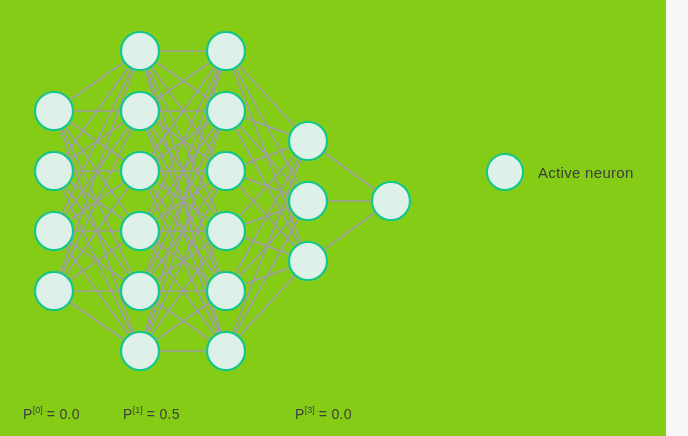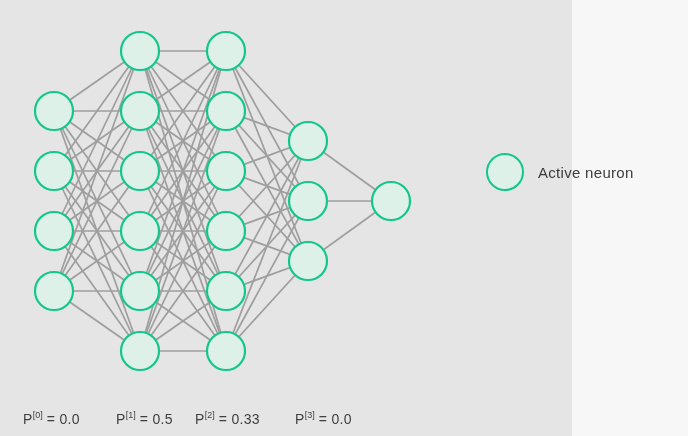--- a/index.html
+++ b/index.html
@@ -8,23 +8,23 @@
   }
   body {
     width: 688px;
     height: 436px;
     overflow: hidden;
     background: #f7f7f7;
     font-family: "Liberation Sans", sans-serif;
   }
   #figure {
     position: relative;
-    width: 572px;
+    width: 666px;
     height: 436px;
-    background: #e5e5e5;
+    background: #84cc16;
   }
   #network-svg {
     position: absolute;
     left: 0;
     top: 0;
   }
   .legend {
     position: absolute;
     left: 486px;
     top: 153px;
@@ -48,25 +48,24 @@
     margin-left: 14px;
     font-size: 15px;
     color: #3c3c3c;
     letter-spacing: 0.3px;
     white-space: nowrap;
   }
   .plabel {
     position: absolute;
     top: 398px;
     font-size: 14px;
-    line-height: 19px;
+    line-height: 25px;
     color: #3f3f3f;
     letter-spacing: 0.3px;
     white-space: nowrap;
-    margin-top: 8px;
   }
   .plabel sup {
     font-size: 9px;
     letter-spacing: 0;
   }
 </style>
 </head>
 <body>
 
 <div id="figure">
@@ -177,19 +176,18 @@
 
   <div class="legend">
     <div class="legend-item">
       <span class="dot" id="dot-active" style="border-color: rgb(19, 199, 140); background: rgb(222, 241, 233);"></span>
       <span class="legend-label">Active neuron</span>
     </div>
   </div>
 
   <div class="plabel" style="left:23px"><span>P</span><sup>[0]</sup><span> = 0.0</span></div>
 
-  <div class="plabel" style="left:116px"><span>P</span><sup>[1]</sup><span> = 0.5</span></div>
+  <div class="plabel" style="left:123px"><span>P</span><sup>[1]</sup><span> = 0.5</span></div>
 
-  <div class="plabel" style="left:195px"><span>P</span><sup>[2]</sup><span> = 0.33</span></div>
 
   <div class="plabel" style="left:295px"><span>P</span><sup>[3]</sup><span> = 0.0</span></div>
 
 </div>
 
 </body></html>

